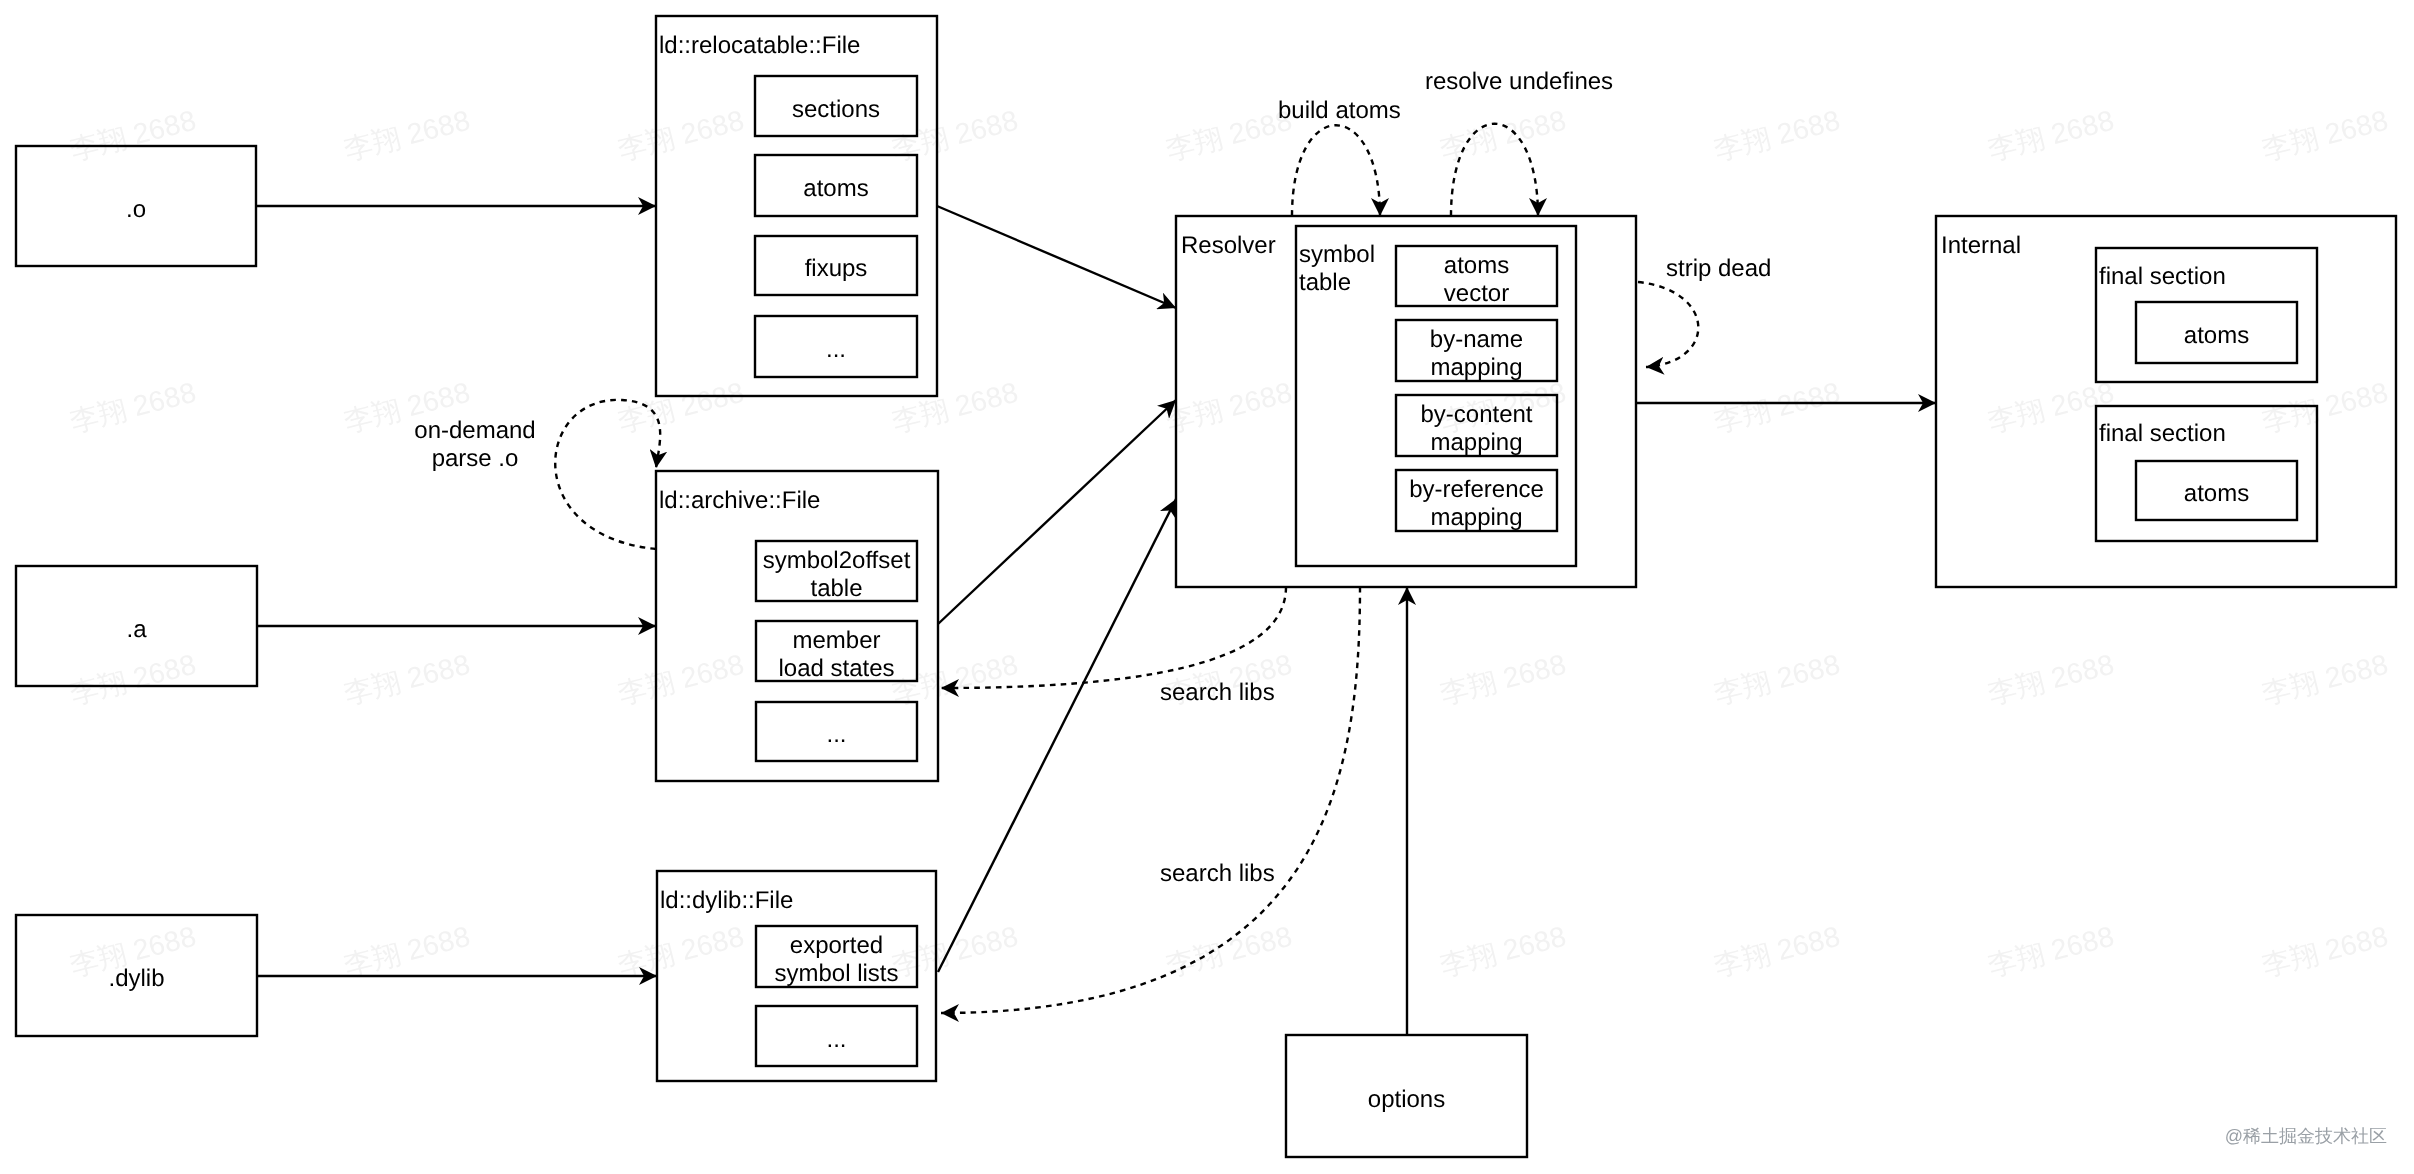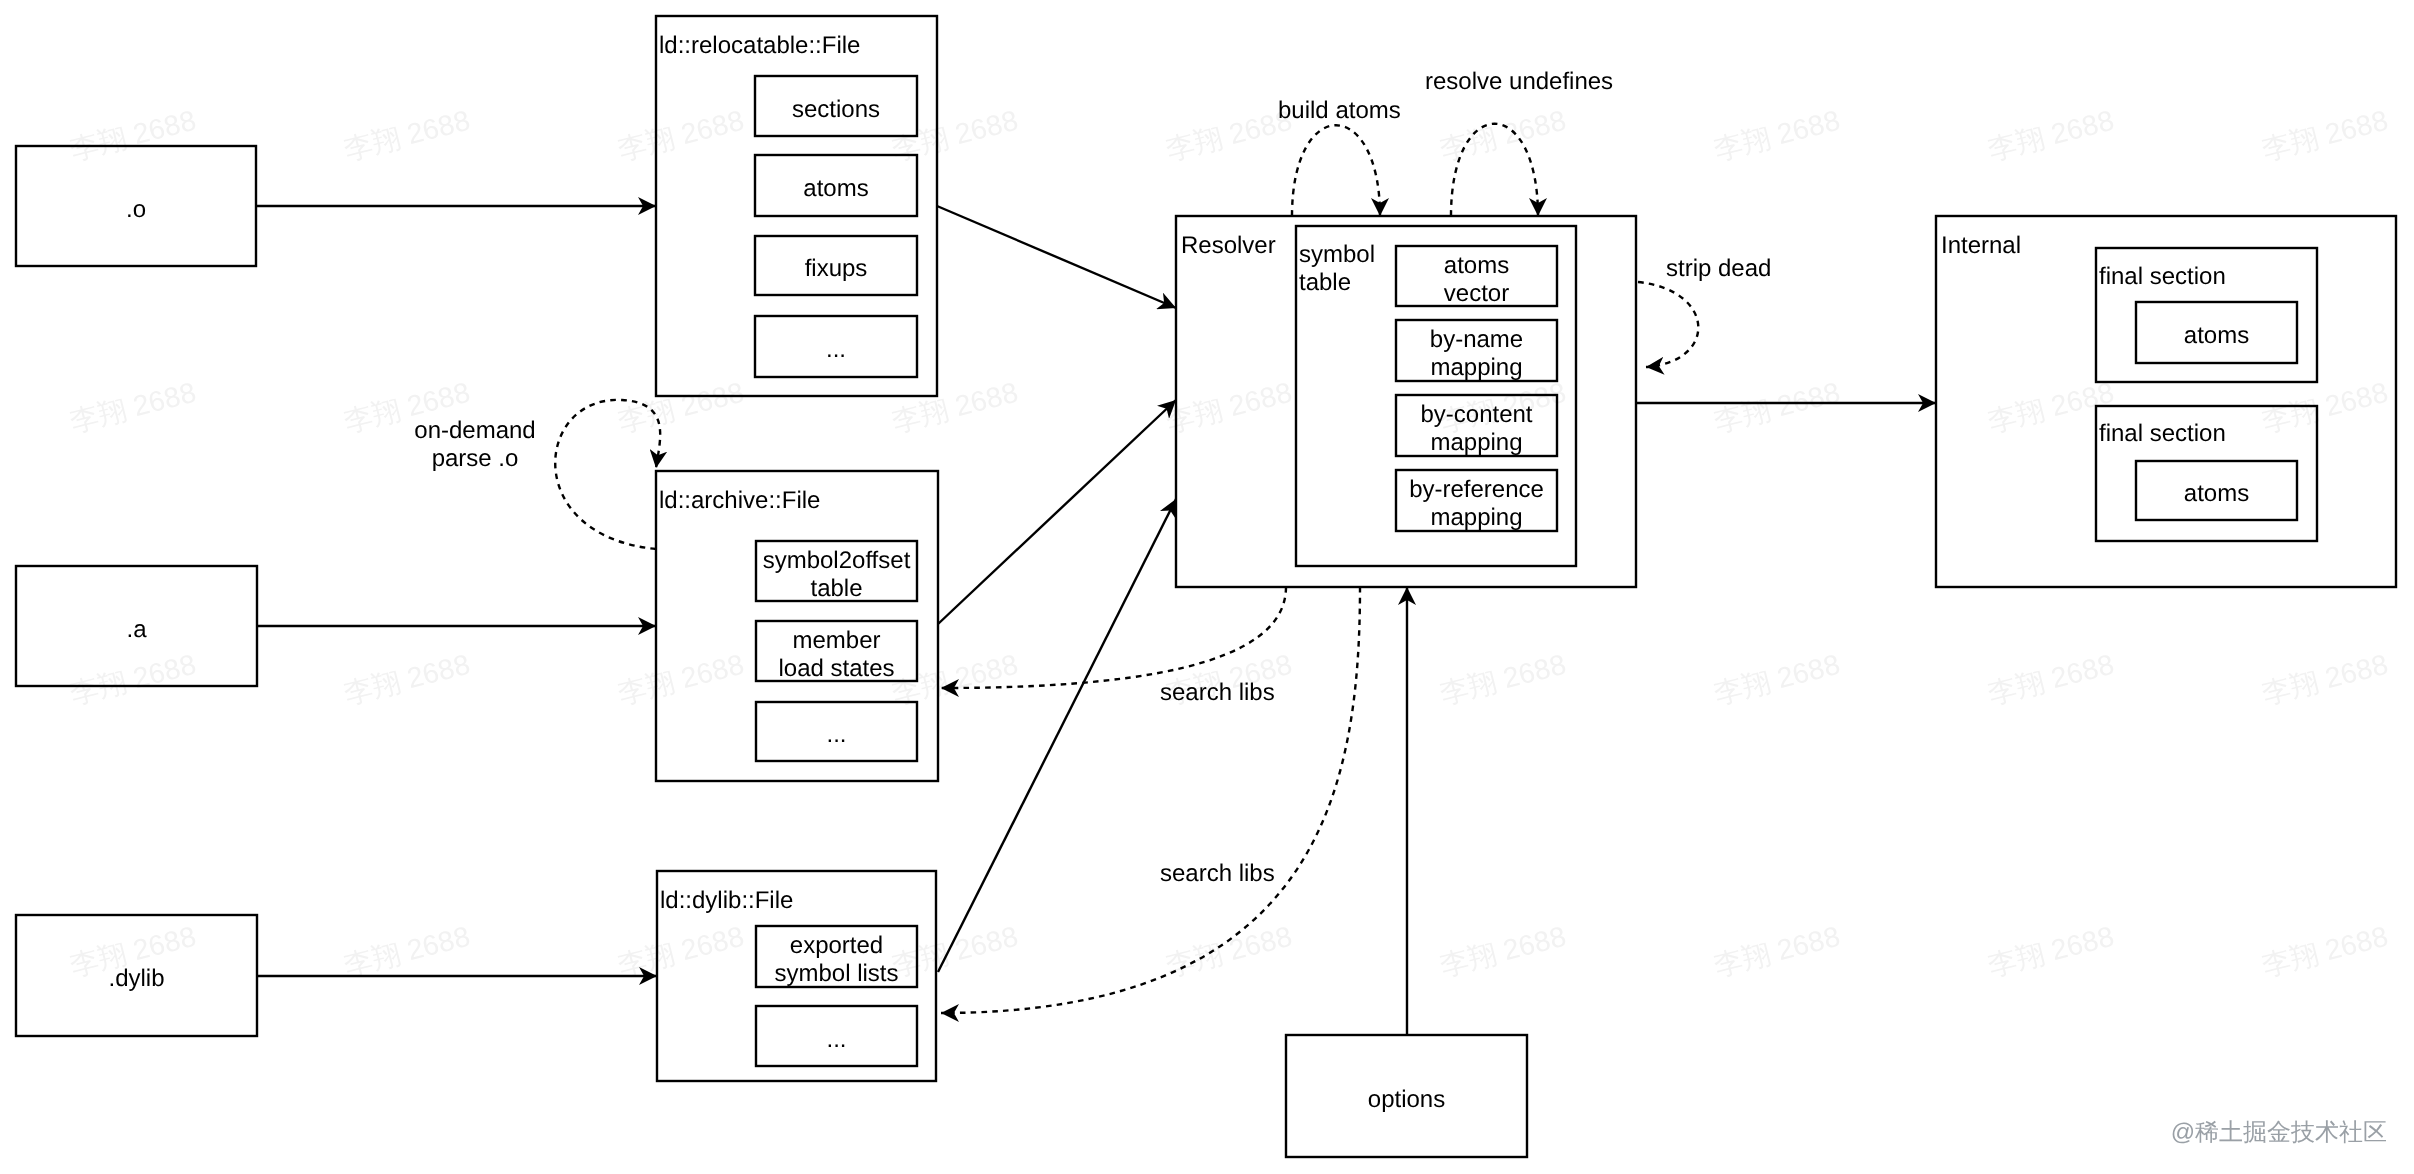--- a/index.html
+++ b/index.html
@@ -1,21 +1,21 @@
 <!DOCTYPE html>
 <html><head>
 <meta charset="utf-8">
 <style>
   html,body{margin:0;padding:0;background:#fff;}
   *{-webkit-font-smoothing:antialiased;text-rendering:geometricPrecision;}
   #page{position:relative;width:2414px;height:1174px;background:#fff;overflow:hidden;
         font-family:"Liberation Sans",sans-serif;}
   svg{position:absolute;left:0;top:0;transform:translateZ(0);}
   .wm{font-family:"Liberation Sans",sans-serif;font-size:28.5px;fill:#f2f2f2;}
-  .corner-wm{position:absolute;right:27px;bottom:25px;font-size:24px;color:#9aa0a6;
+  .corner-wm{position:absolute;right:27px;bottom:25px;font-size:18px;color:#9aa0a6;
              font-family:"Liberation Sans",sans-serif;white-space:nowrap;}
 </style>
 </head>
 <body>
 
 <div id="page">
   <svg id="wm-layer" width="2414" height="1174">
       <text x="-201" y="-112" class="wm" transform="rotate(-14 -201 -112)">李翔 2688</text>
       <text x="73" y="-112" class="wm" transform="rotate(-14 73 -112)">李翔 2688</text>
       <text x="347" y="-112" class="wm" transform="rotate(-14 347 -112)">李翔 2688</text>

